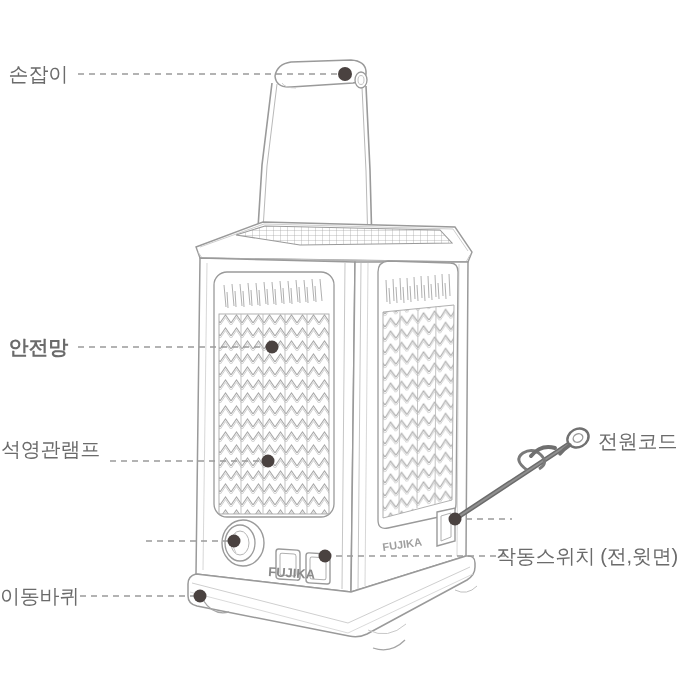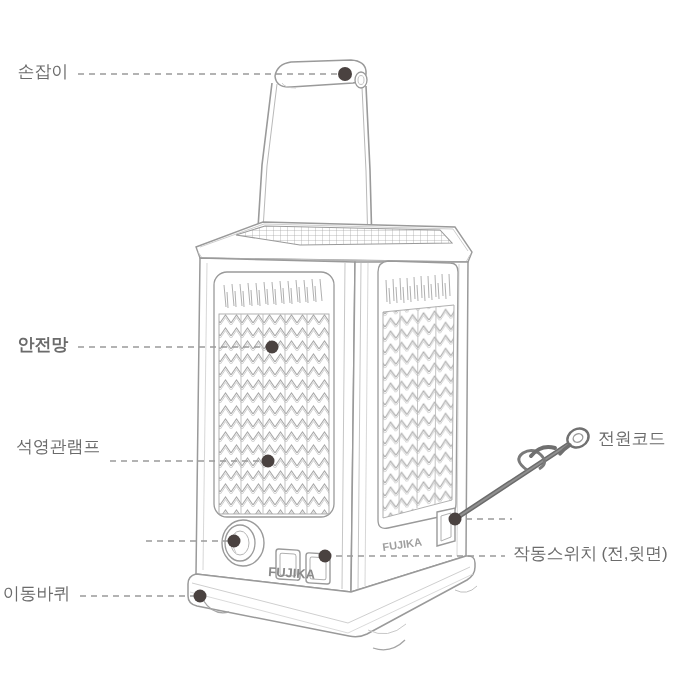--- a/index.html
+++ b/index.html
@@ -18,21 +18,21 @@
   #diagram-svg {
     position: absolute;
     left: 0;
     top: 0;
     width: 695px;
     height: 695px;
   }
   .callout-label {
     position: absolute;
     color: #6b6b6b;
-    font-size: 17px;
+    font-size: 20px;
     line-height: 1.1;
     white-space: nowrap;
     letter-spacing: -0.2px;
   }
   .label-right {
     text-align: right;
   }
   .label-left {
     text-align: center;
   }
@@ -213,15 +213,15 @@
   <div class="callout-label label-right" style="left:0; top:336px; width:68px;font-weight:bold;">안전망</div>
 
   <div class="callout-label label-right" style="left:0; top:438px; width:100px;">석영관램프</div>
 
 
   <div class="callout-label label-right" style="left:0; top:585px; width:70px;">이동바퀴</div>
 
   <div class="callout-label label-left" style="left:598px; top:430px;">전원코드</div>
 
 
-  <div class="callout-label label-left" style="left:496px; top:545px;margin-left:17px;">작동스위치 (전,윗면)</div>
+  <div class="callout-label label-left" style="left:496px; top:545px;">작동스위치 (전,윗면)</div>
 
 </div>
 
 </body></html>

